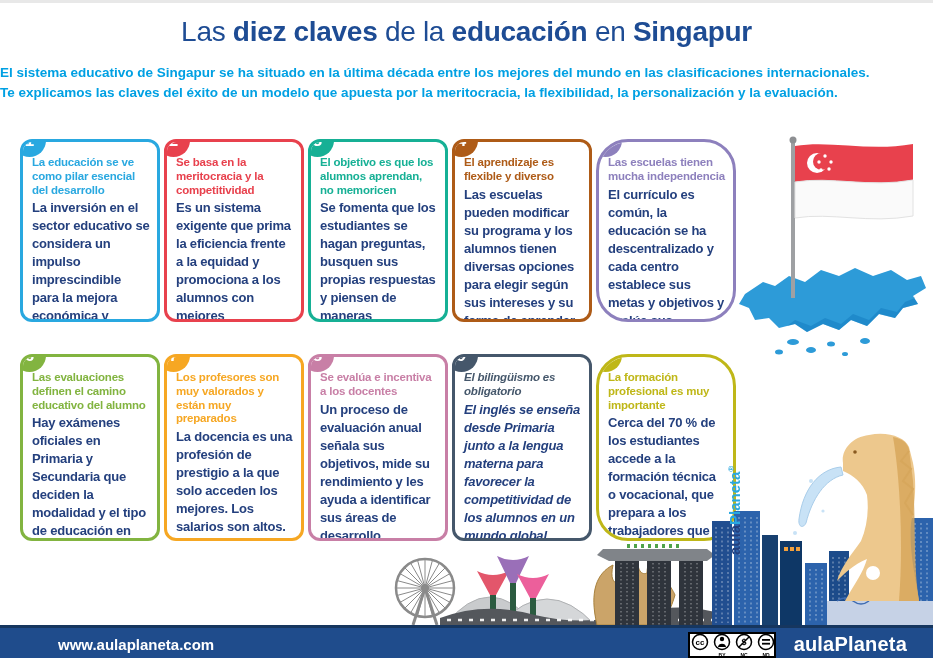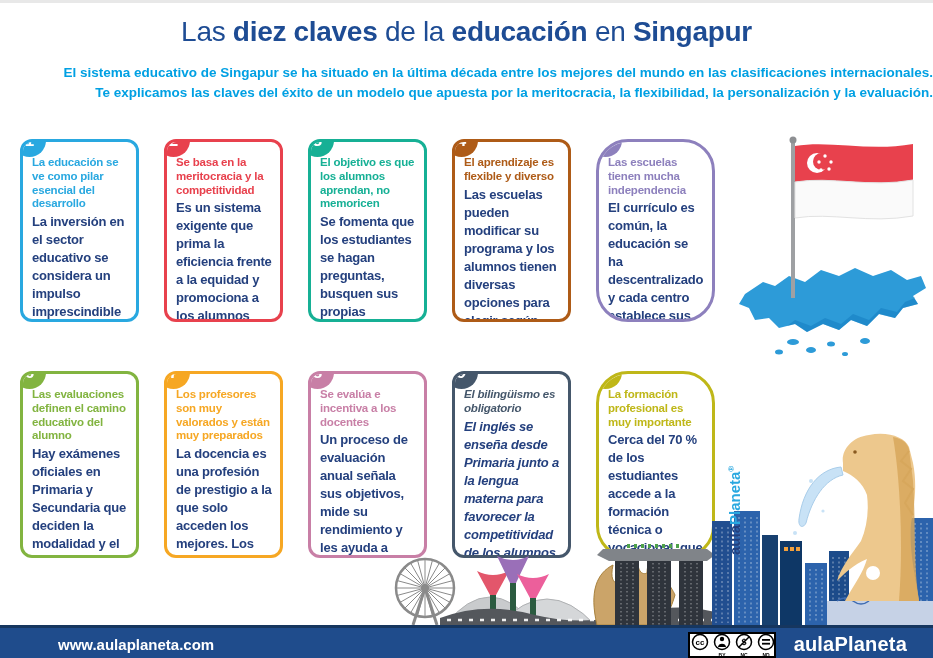--- a/index.html
+++ b/index.html
@@ -2,27 +2,27 @@
 <html><head>
 <meta charset="utf-8">
 <style>
   html,body{margin:0;padding:0;background:#e8e8e8;}
   .page{position:relative;width:933px;height:658px;background:#ffffff;overflow:hidden;
         font-family:"Liberation Sans",sans-serif;margin:3px auto;}
   
   .title{position:absolute;top:13px;left:0;width:100%;text-align:center;
          font-size:28px;color:#1E4C94;letter-spacing:-0.3px;}
   .title b{font-weight:bold;}
-  .intro{position:absolute;top:60px;left:0;width:100%;text-align:right;
+  .intro{position:absolute;top:60px;left:0;width:100%;text-align:left;
          color:#00A0E3;font-size:13.5px;font-weight:bold;line-height:20px;}
   
-  .card{position:absolute;width:119px;background:#fff;border:3px solid #22c55e;
+  .card{position:absolute;width:140px;background:#fff;border:3px solid #22c55e;
         border-radius:12px;box-sizing:border-box;padding:14px 7px 6px 9px;overflow:hidden;}
   .row1{top:136px;height:183px;}
-  .row2{top:368px;height:187px;}
+  .row2{top:351px;height:187px;}
   .col1{left:20px;} .col2{left:164px;} .col3{left:308px;} .col4{left:452px;} .col5{left:596px;border-radius:32px;}
   .num{position:absolute;top:-18px;left:-10px;width:33px;height:33px;border-radius:50%;
        background:#999;color:#fff;font-weight:bold;font-size:17px;line-height:33px;
        text-align:center;}
   .card-title{font-weight:bold;font-size:11.5px;line-height:13.8px;margin:0 0 2px 0;letter-spacing:-0.2px;}
   .card-body{font-weight:bold;font-size:13px;line-height:18px;color:#24407E;letter-spacing:-0.2px;}
   
   .watermark{position:absolute;left:746px;top:532px;width:100px;height:20px;
              transform:rotate(-90deg);transform-origin:0 100%;
              font-weight:bold;font-size:15px;white-space:nowrap;}

